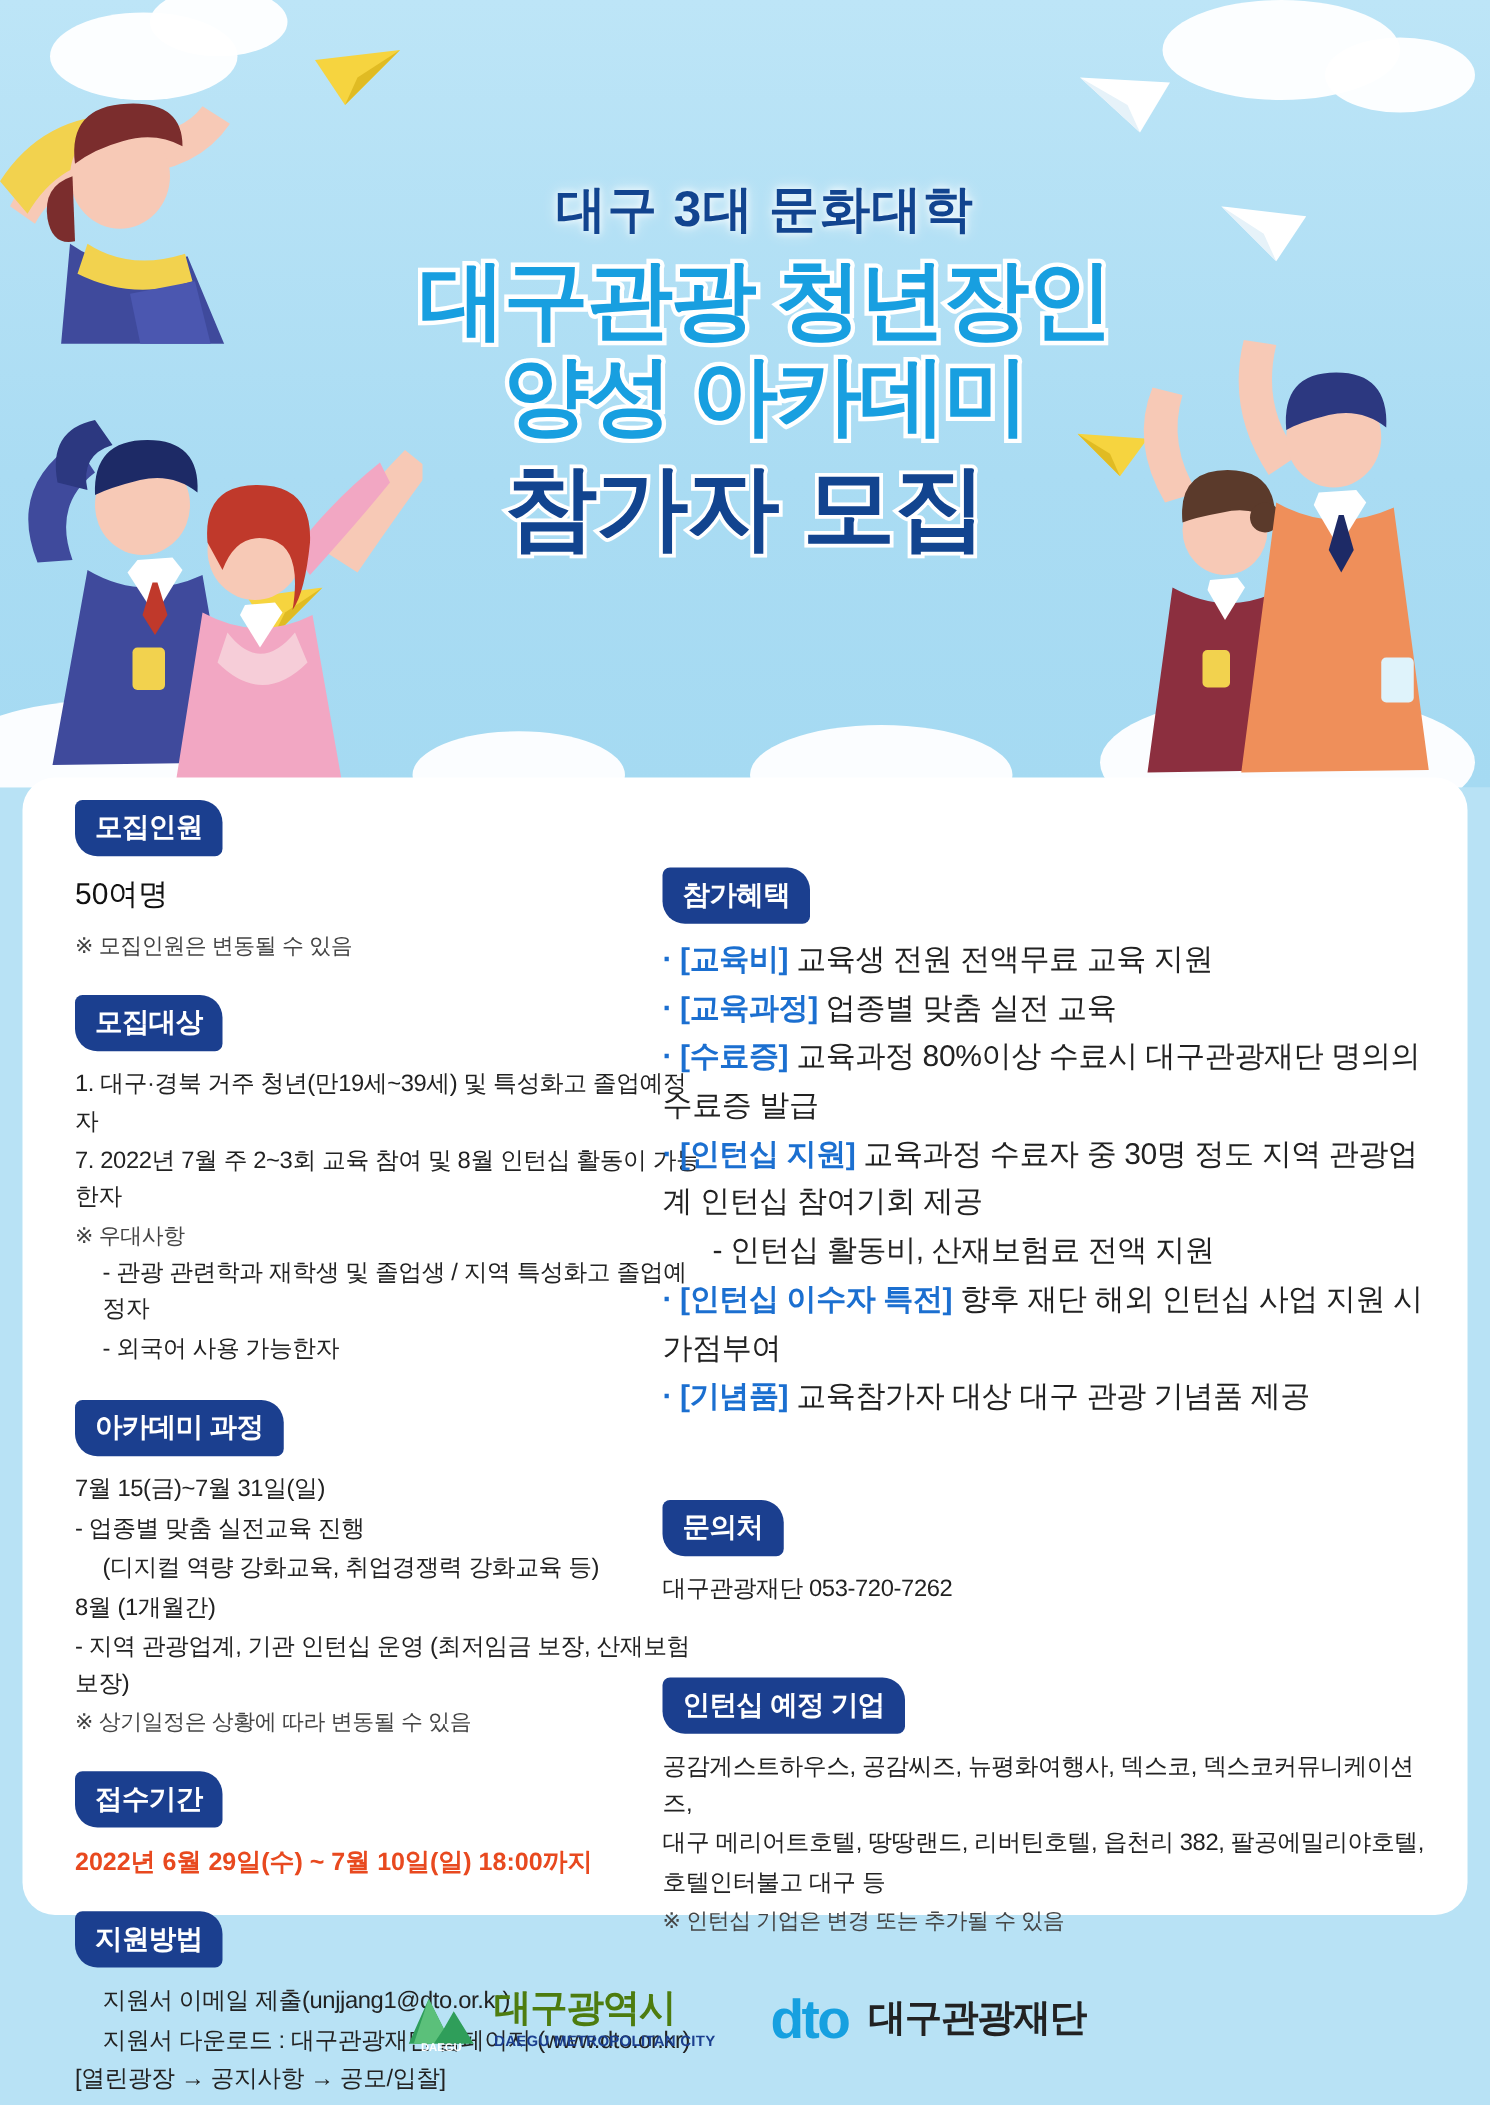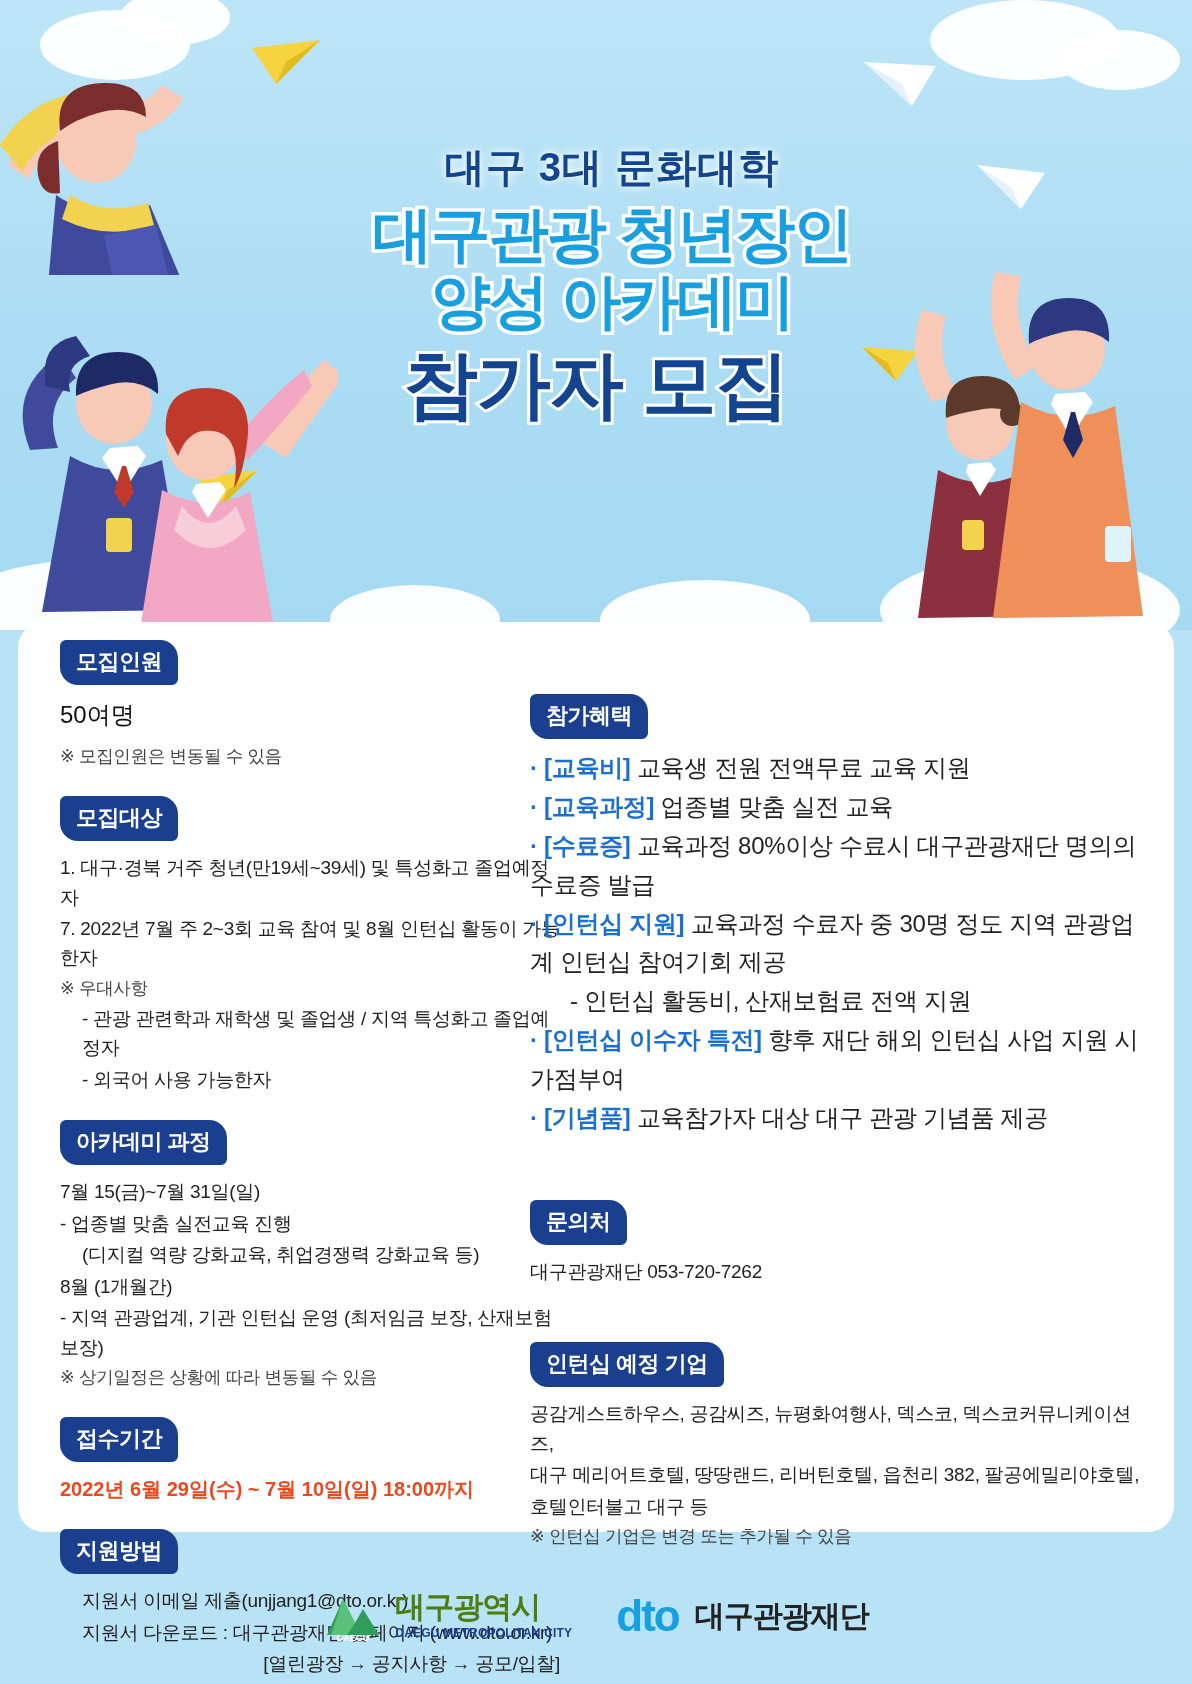--- a/index.html
+++ b/index.html
@@ -25,21 +25,21 @@
   .plane{position:absolute;width:0;height:0;}
   .plane svg{display:block;}
 
   .hero-title{position:absolute;left:0;right:0;top:140px;text-align:center;}
   .pre-title{
     font-size:40px;font-weight:bold;color:#12448f;letter-spacing:1px;
     text-shadow:0 0 6px rgba(255,255,255,.9),0 0 12px rgba(255,255,255,.8);
     padding-left:32px;
   }
   .big1,.big2{
-    font-size:60px;font-weight:bold;color:#189fe0;line-height:1.12;
+    font-size:69px;font-weight:bold;color:#189fe0;line-height:1.12;
     -webkit-text-stroke:7px #ffffff;paint-order:stroke fill;
     letter-spacing:-2px;
     padding-left:32px;
   }
   .big-wrap{position:relative;margin-top:6px;}
   .big3{
     font-size:74px;font-weight:bold;color:#12448f;line-height:1.2;margin-top:6px;
     -webkit-text-stroke:6px #ffffff;paint-order:stroke fill;letter-spacing:-1px;
   }
 
@@ -60,35 +60,35 @@
     letter-spacing:-.5px;
   }
   .blk{margin-bottom:26px;}
   .body-txt{font-size:19px;color:#222;line-height:1.55;margin-top:12px;letter-spacing:-.3px;}
   .note{font-size:17.5px;color:#444;}
   .indent{padding-left:22px;}
   .indent2{padding-left:40px;}
   .big-num{font-size:24px;color:#111;margin-top:14px;}
   .red{color:#e8491f;font-weight:bold;font-size:20px;}
   .kw{color:#1b6fd0;font-weight:bold;}
-  .center{text-align:right;}
+  .center{text-align:left;}
 
   ul.plain{list-style:none;margin:10px 0 0 0;padding:0;}
   ul.plain li{font-size:24px;color:#222;line-height:1.62;letter-spacing:-.3px;}
 
   
   .footer{
     position:absolute;left:0;top:1548px;width:1192px;height:136px;
     display:flex;align-items:center;justify-content:center;gap:26px;
   }
   .logo-daegu{display:flex;align-items:center;gap:12px;}
   .daegu-mark{width:60px;height:54px;position:relative;}
   .daegu-text .l1{font-size:30px;font-weight:bold;color:#4d7c0f;letter-spacing:-1px;line-height:1;}
   .daegu-text .l2{font-size:12px;font-weight:bold;color:#1b3f8f;letter-spacing:.2px;margin-top:4px;}
-  .logo-dto{display:flex;align-items:center;gap:16px;margin-left:18px;}
+  .logo-dto{display:flex;gap:16px;margin-left:18px;}
   .dto-mark{font-size:44px;font-weight:bold;color:#16a0e0;letter-spacing:-2px;line-height:1;}
   .dto-text{font-size:30px;font-weight:bold;color:#222;letter-spacing:-1px;}
 </style>
 </head>
 <body>
 
 <div class="hero">
   <div class="hero-bg"></div>
 
   <div class="cloud c1"></div>

